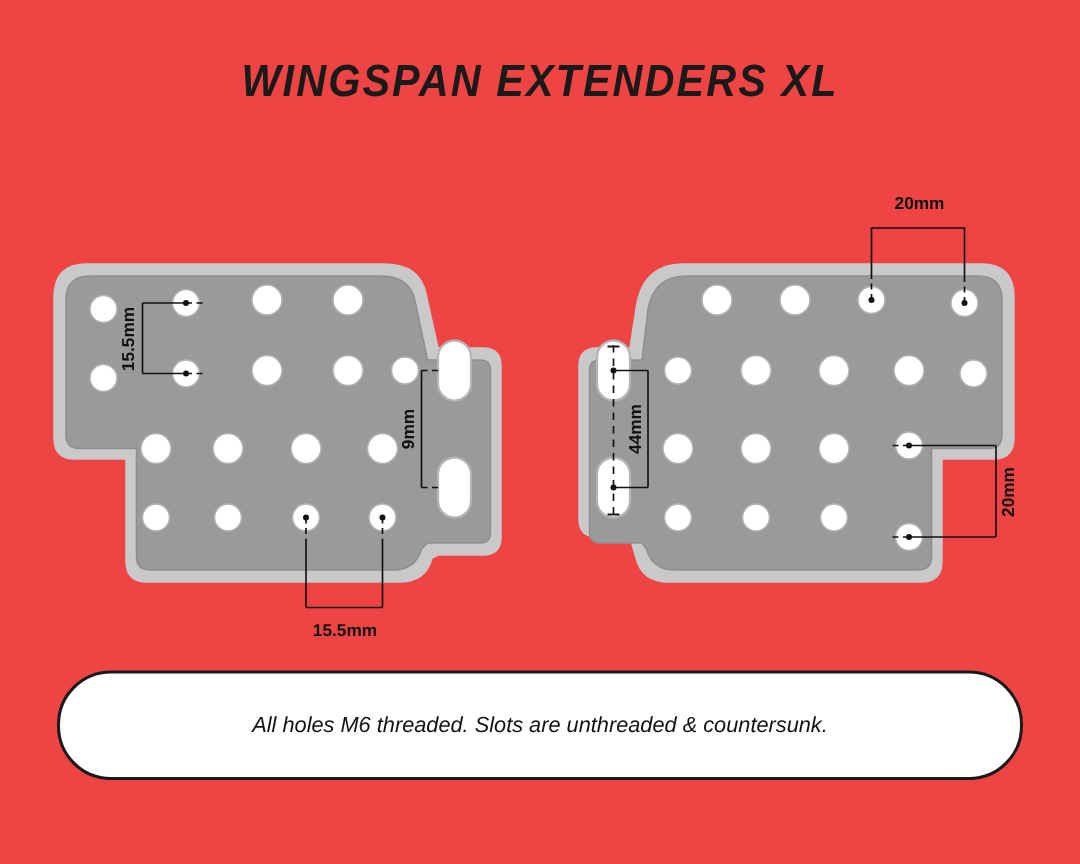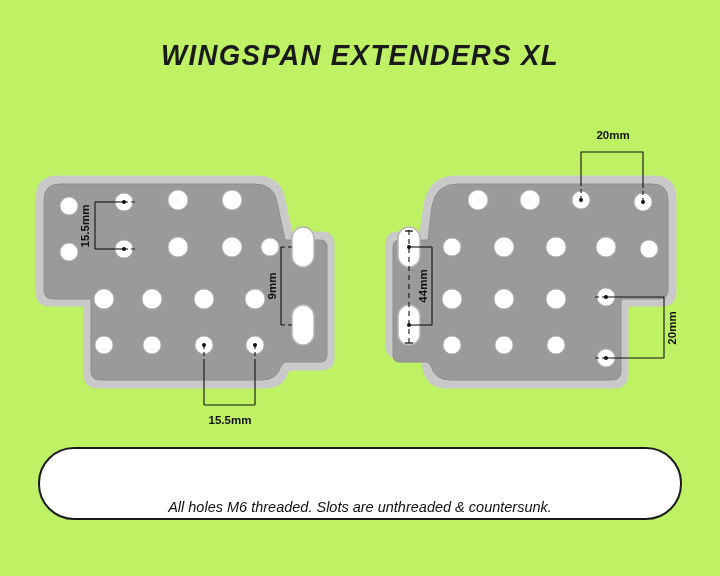--- a/index.html
+++ b/index.html
@@ -4,21 +4,21 @@
 <style>
   html, body {
     margin: 0;
     padding: 0;
     background: #ffffff;
   }
   #page {
     position: relative;
     width: 720px;
     height: 576px;
-    background: #bef264;
+    background: #ef4444;
     overflow: hidden;
     font-family: "Liberation Sans", sans-serif;
   }
   #title {
     position: absolute;
     top: 38px;
     left: 0;
     width: 720px;
     text-align: center;
     font-family: "Liberation Sans", sans-serif;
@@ -64,21 +64,20 @@
     width: 644px;
     height: 73px;
     display: flex;
     align-items: center;
     justify-content: center;
     font-family: "Liberation Sans", sans-serif;
     font-size: 14.5px;
     font-style: italic;
     color: #111111;
     text-align: center;
-    margin-top: 23px;
   }
 </style>
 </head>
 <body>
 
 <div id="page">
 
   <div id="title">
     <span>WINGSPAN EXTENDERS</span>
     <span class="xl">XL</span>

